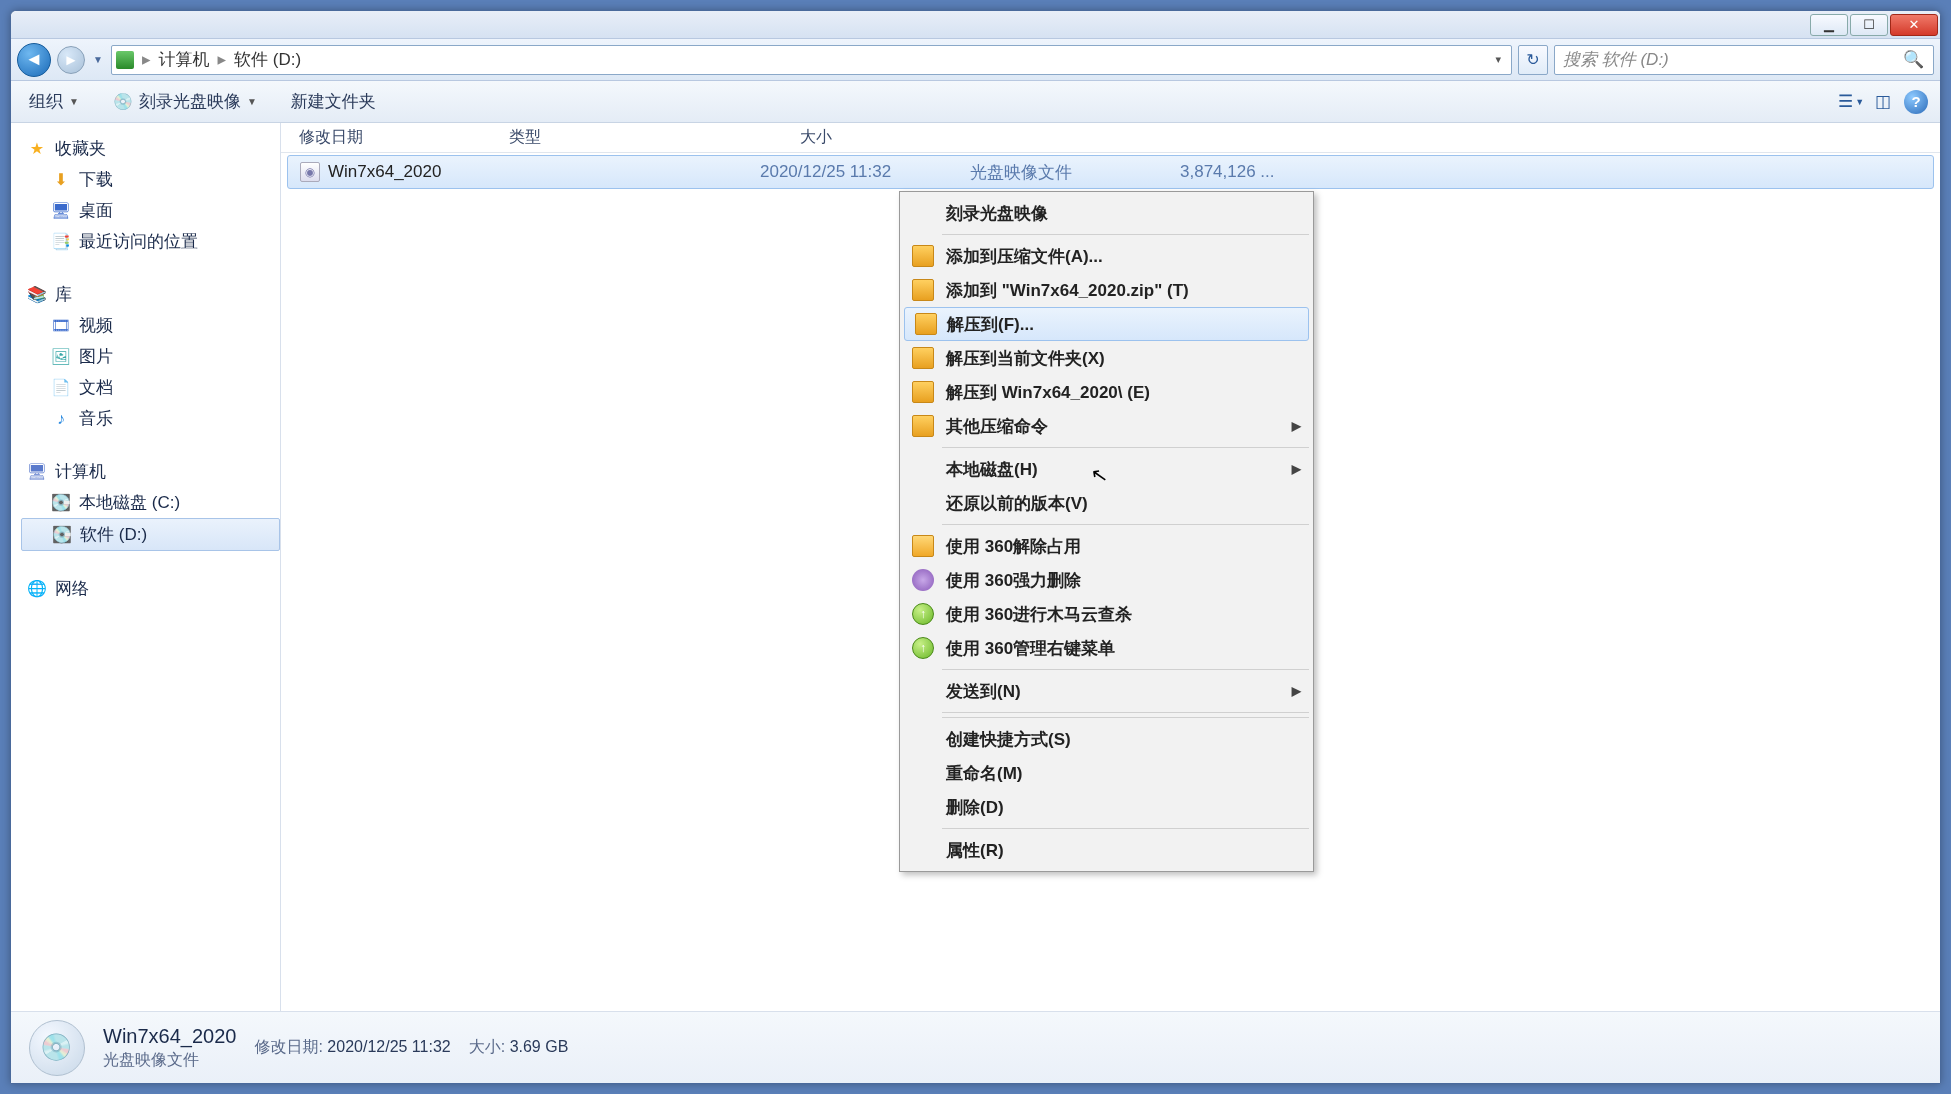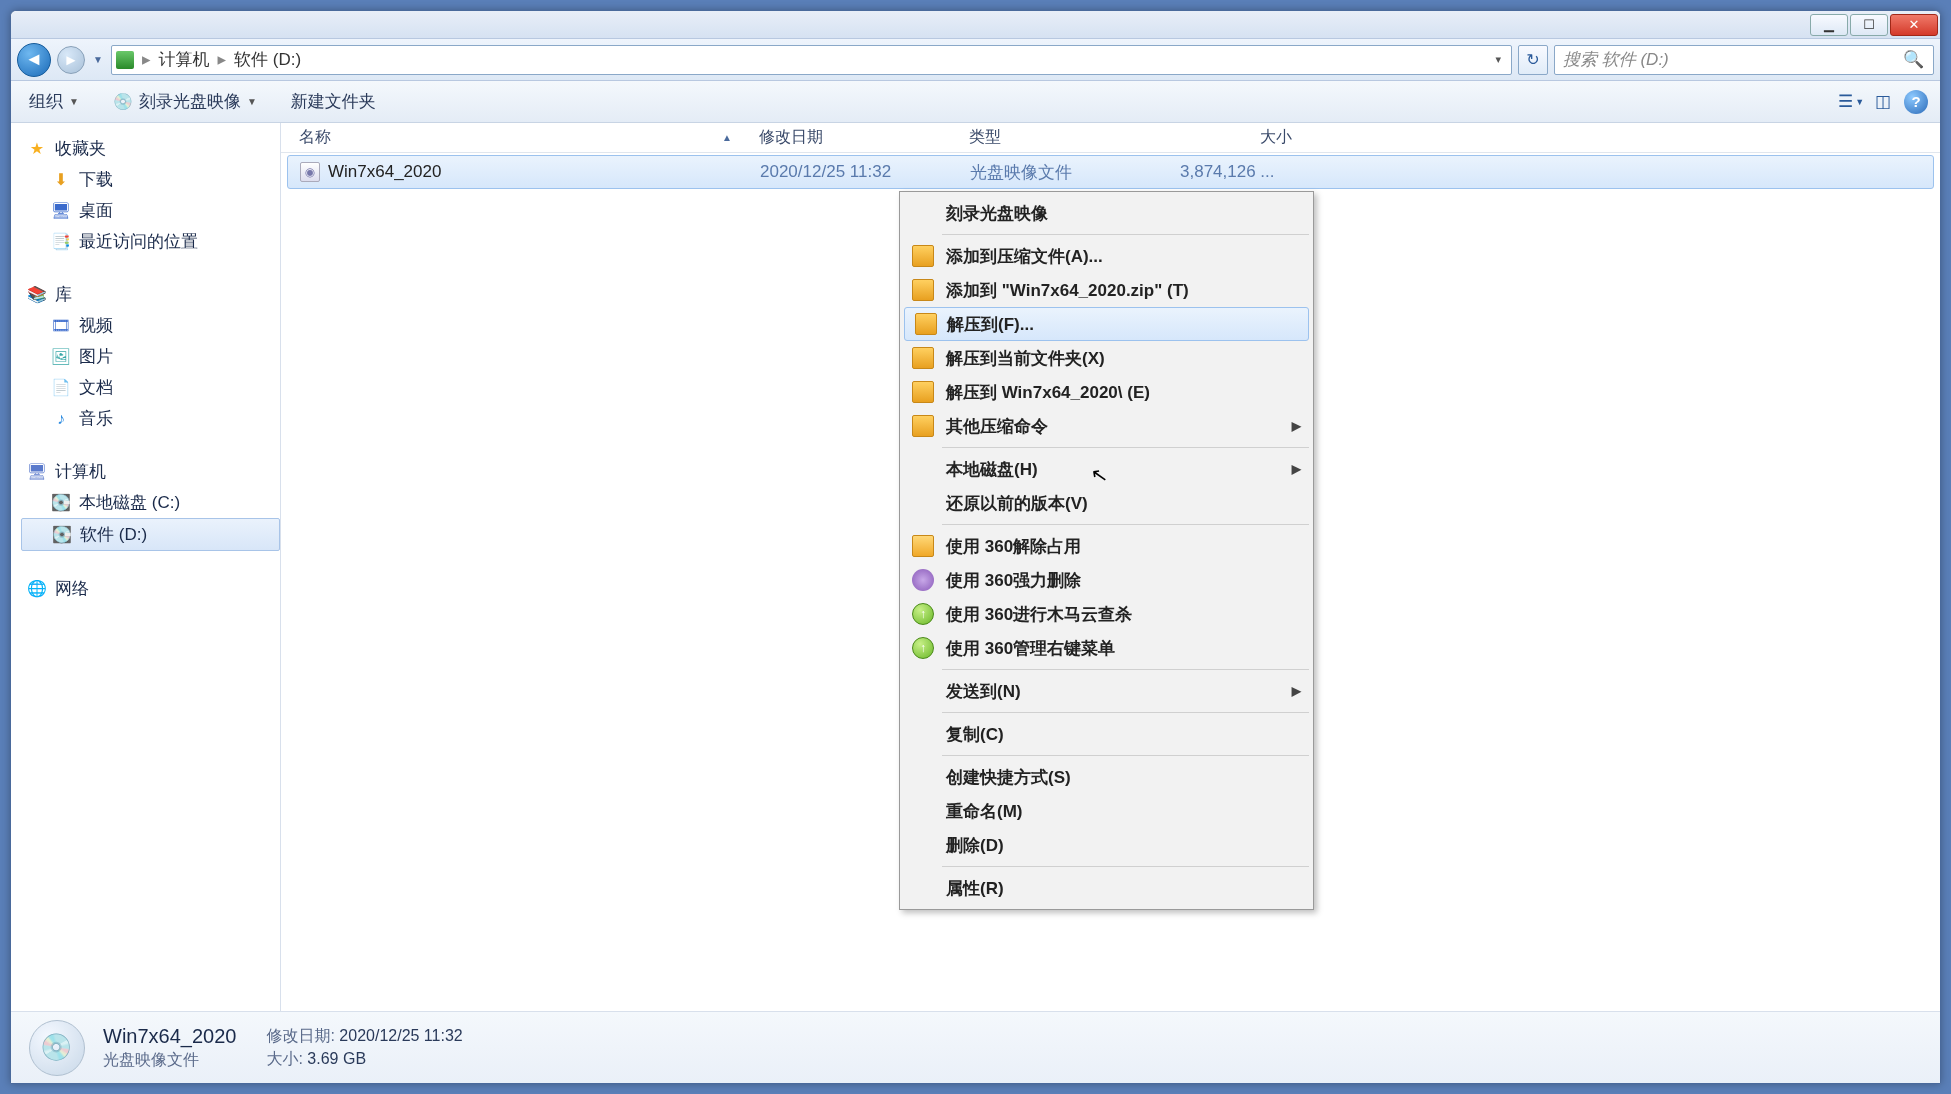--- a/index.html
+++ b/index.html
@@ -124,21 +124,21 @@
 
 
 .details {
   height:72px; border-top:1px solid #d8e0ec; background:linear-gradient(#f4f8fc,#eaf0f8);
   display:flex; align-items:center; padding:0 18px; gap:18px; font-size:17px; color:#3a4a6a;
 }
 .det-icn { width:56px; height:56px; border-radius:50%; background:radial-gradient(circle at 35% 30%,#f4f8ff,#c8d8e8); border:1px solid #b0c0d0; display:flex; align-items:center; justify-content:center; font-size:26px; color:#88a; }
 .det-main { display:flex; flex-direction:column; gap:2px; }
 .det-title { font-size:20px; color:#1a2a4a; }
 .det-sub { font-size:16px; color:#5a6a8a; }
-.det-meta { display:flex; flex-direction:column; gap:2px; font-size:16px; margin-left:12px; }
+.det-meta { display:flex; flex-direction:row; gap:18px; font-size:16px; }
 .det-meta .k { color:#5a6a8a; }
 .det-meta .v { color:#2a3a5a; }
 
 </style>
 </head>
 <body>
 
 <div class="window">
 
   <div class="titlebar">
@@ -258,24 +258,20 @@
       <div class="side-group">
         <div class="side-head">
           <span class="ic" style="color:#3a9ad0">🌐</span>
           <span>网络</span>
         </div>
       </div>
     </div>
 
     <div class="filepane">
       <div class="col-headers">
-        <div class="col name">
-          <span>名称</span>
-          <span class="sort-arrow">▲</span>
-        </div>
         <div class="col date"><span>修改日期</span></div>
         <div class="col type"><span>类型</span></div>
         <div class="col size"><span>大小</span></div>
       </div>
       <div class="file-rows" id="file-rows">
           <div class="file-row sel">
             <div class="cell name">
               <span class="file-icn">◉</span>
               <span>Win7x64_2020</span>
             </div>
@@ -339,23 +335,20 @@
           <div class="ctx-row">
             <span class="ctx-ic green">↑</span>
             <span>使用 360管理右键菜单</span>
           </div>
           <div class="ctx-sep"></div>
           <div class="ctx-row">
             <span>发送到(N)</span>
             <span class="arrow">▶</span>
           </div>
           <div class="ctx-sep"></div>
-          <div class="ctx-row">
-            <span>复制(C)</span>
-          </div>
           <div class="ctx-sep"></div>
           <div class="ctx-row">
             <span>创建快捷方式(S)</span>
           </div>
           <div class="ctx-row">
             <span>重命名(M)</span>
           </div>
           <div class="ctx-row">
             <span>删除(D)</span>
           </div>

